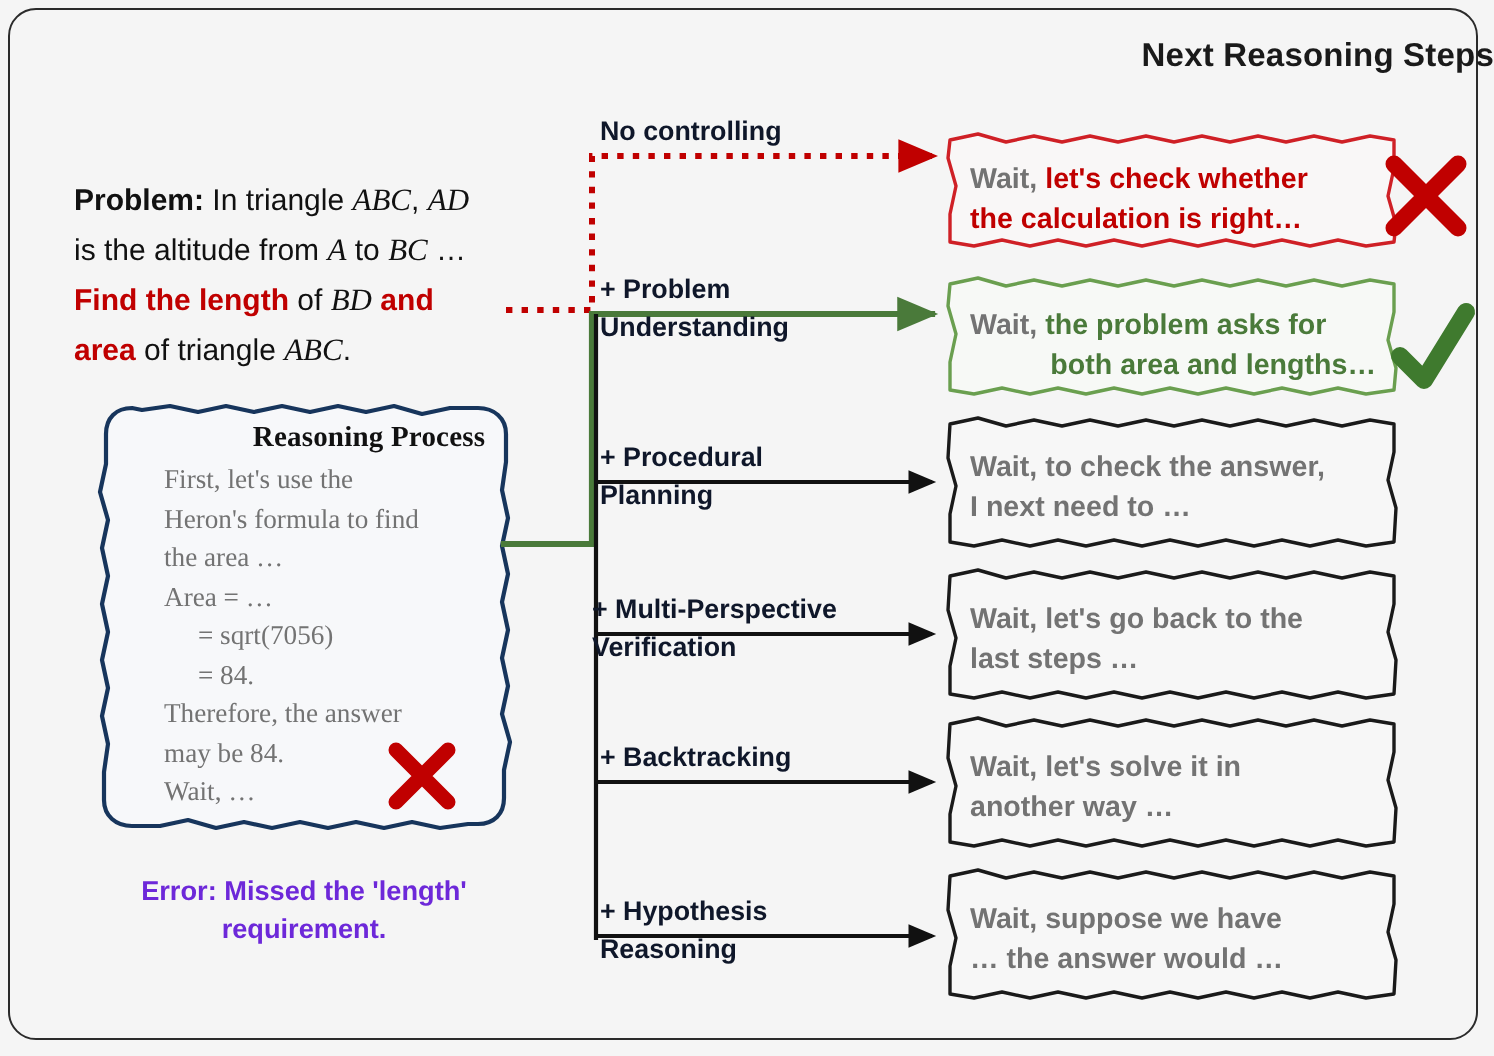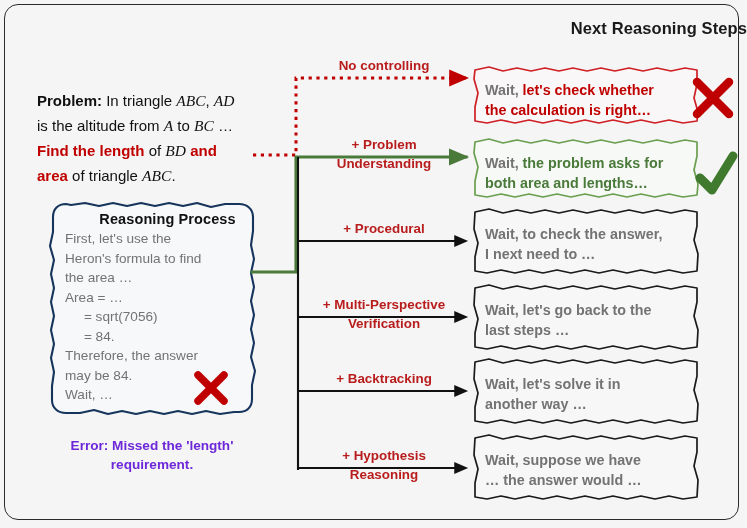--- a/index.html
+++ b/index.html
@@ -39,50 +39,50 @@
   .red-b{color:#c00000;font-weight:bold;}
   .blk-b{font-weight:bold;}
 
   
   #reasonbox{
     left:52px;top:203px;width:200px;height:211px;
     box-sizing:border-box;
     background:#f7f8fa;
   }
   #reason-content{
-    position:absolute;left:0;top:0;width:228px;height:211px;
-    padding:8px 10px 0 13px;box-sizing:border-box;
+    position:absolute;left:17px;top:0;width:228px;height:211px;
+    padding:8px 10px 0 13px;box-sizing:border-box;font-family:Liberation Serif, serif;
   }
   #reason-title{
     text-align:center;font-weight:bold;font-size:14.5px;color:#111;margin-bottom:2px;
     letter-spacing:.1px;
   }
   .rline{font-size:13.6px;line-height:19.5px;color:#737373;white-space:pre;}
   #errtext{
     left:42px;top:436px;width:220px;text-align:center;
     font-size:13.6px;line-height:19px;font-weight:bold;color:#6d28d9;
   }
 
   
   .edge-label{
-    text-align:center;font-weight:bold;font-size:13.4px;line-height:19px;color:#b91c1c;
+    font-weight:bold;font-size:13.4px;line-height:19px;color:#0f172a;
   }
   .edge-label .l1{display:block;}
   .edge-label .l2{display:block;}
 
   
   .stepbox{
     width:222px;box-sizing:border-box;
     padding:7px 9px 0 10px;
     font-size:14.3px;line-height:20px;font-weight:bold;
     background:#f7f7f7;
   }
   .stepbox .t{display:block;}
   .c-red{color:#c00000;}
-  .c-green{color:#4a7a3a;}
+  .c-green{color:#4a7a3a;text-align:right;}
   .c-black{color:#737373;}
 </style>
 </head>
 <body>
 
 <div id="root">
   <div id="frame"></div>
 
   <svg id="svglayer" viewBox="0 0 747 528">
     <defs>
@@ -239,20 +239,21 @@
     <span class="l1">No controlling</span>
   </div>
 
   <div class="abs edge-label" style="left:300px;top:135px;width:168px;">
     <span class="l1">+ Problem</span>
     <span class="l2">Understanding</span>
   </div>
 
   <div class="abs edge-label" style="left:300px;top:219px;width:168px;">
     <span class="l1">+ Procedural</span>
+    <span class="l2">Planning</span>
   </div>
 
   <div class="abs edge-label" style="left:296px;top:295px;width:176px;">
     <span class="l1">+ Multi-Perspective</span>
     <span class="l2">Verification</span>
   </div>
 
   <div class="abs edge-label" style="left:300px;top:446px;width:168px;">
     <span class="l1">+ Hypothesis</span>
     <span class="l2">Reasoning</span>

